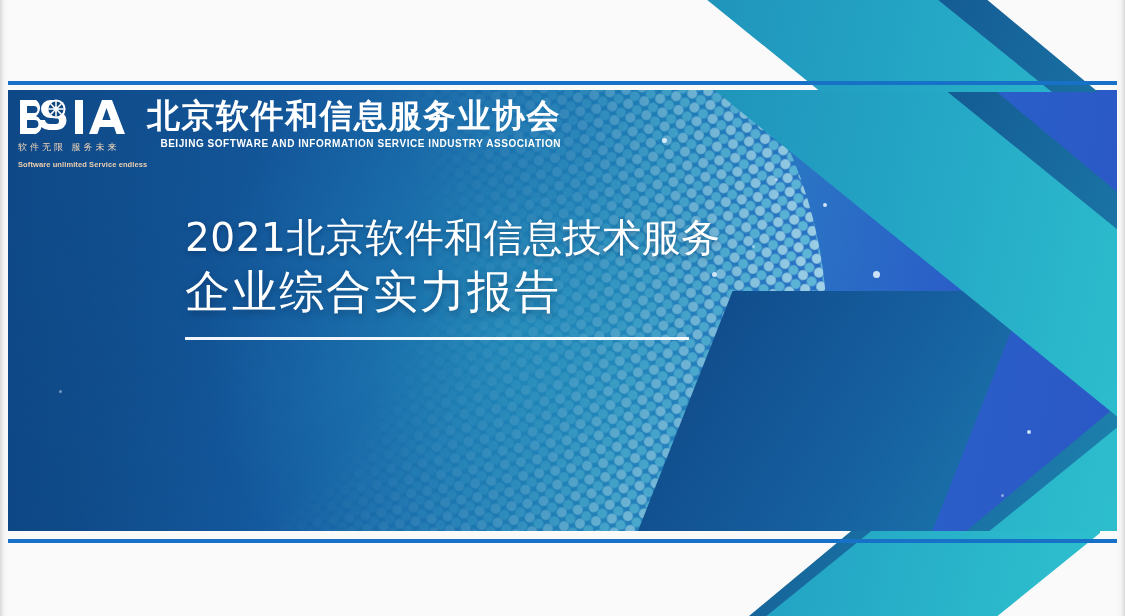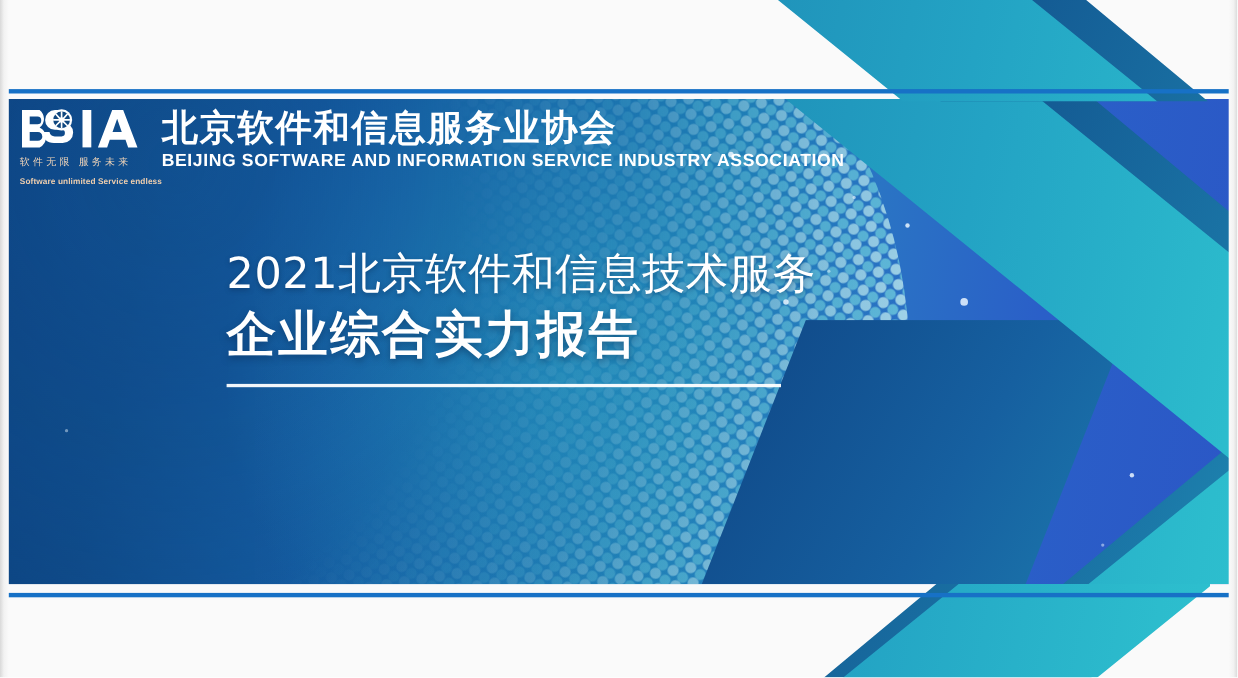--- a/index.html
+++ b/index.html
@@ -246,62 +246,61 @@
   }
   .logo-tagline-en {
     color: #f0cfae;
     font-size: 7.5px;
     letter-spacing: .1px;
     white-space: nowrap;
     margin-top: 6px;
     font-weight: bold;
     font-family: "Liberation Sans", sans-serif;
   }
-  .logo-words { padding-top: 0px; }
+  .logo-words { padding-top: 0px; text-align: right; }
   .logo-name-cn {
     color: #ffffff;
     font-size: 33px;
     font-weight: bold;
     letter-spacing: 1.5px;
     white-space: nowrap;
     line-height: 1.08;
     font-family: "DejaVu Sans", sans-serif;
   }
   .logo-name-en {
     color: #ffffff;
-    font-size: 16px;
+    font-size: 10px;
     font-weight: bold;
     letter-spacing: .55px;
     white-space: nowrap;
     margin-top: 4px;
     font-family: "Liberation Sans", sans-serif;
   }
 
   
   .title-block {
     position: absolute;
-    left: 206px;
+    left: 185px;
     top: 216px;
     z-index: 25;
     width: 520px;
-    margin-top: 12px;
   }
   .title-line-1 {
     color: #ffffff;
     font-size: 39px;
     letter-spacing: .5px;
     line-height: 1.15;
     white-space: nowrap;
     text-shadow: 0 2px 5px rgba(8,40,80,0.45);
     font-family: "DejaVu Sans", sans-serif;
   }
   .title-line-2 {
     color: #ffffff;
     font-size: 45px;
-    font-weight: bold;
+    font-weight: normal;
     letter-spacing: 2px;
     line-height: 1.2;
     margin-top: 4px;
     white-space: nowrap;
     text-shadow: 0 3px 7px rgba(8,40,80,0.5);
     font-family: "DejaVu Sans", sans-serif;
   }
   .title-underline {
     margin-top: 18px;
     width: 504px;

